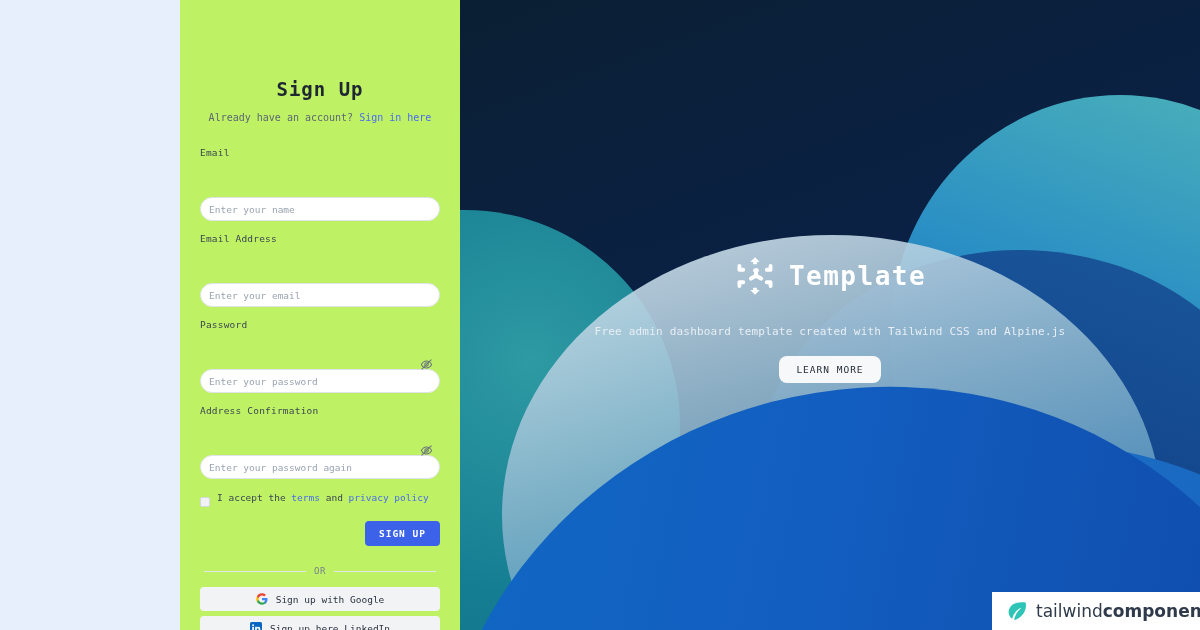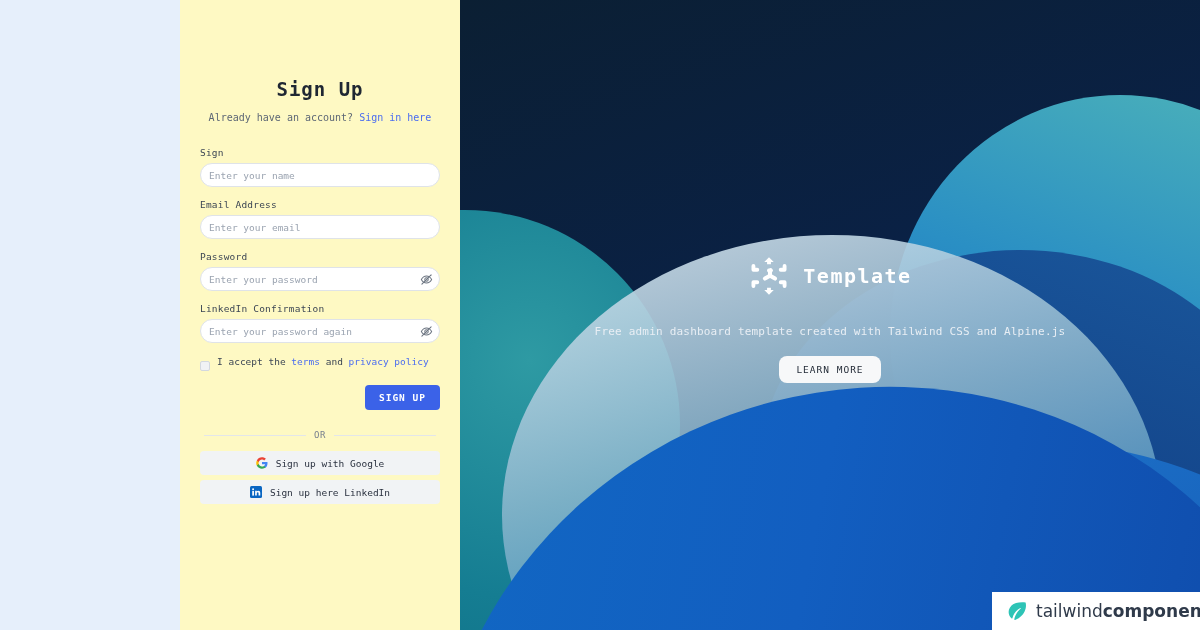--- a/index.html
+++ b/index.html
@@ -9,21 +9,21 @@
     background: #e6effb;
     font-family: "DejaVu Sans Mono", "Liberation Mono", monospace;
   }
   .page { position: relative; width: 1200px; height: 630px; display: flex; }
 
   
   .left-gutter { width: 180px; height: 630px; background: #e6effb; flex: 0 0 180px; }
 
   .form-panel {
     width: 280px; flex: 0 0 280px; height: 630px;
-    background: #fef9c3;
+    background: #bef264;
     padding: 0 20px;
     display: flex; flex-direction: column;
     align-items: stretch;
   }
   .form-inner { width: 240px; margin: 0 auto; padding-top: 78px; }
 
   .title {
     font-size: 19px; font-weight: bold; color: #1f2733;
     text-align: center; letter-spacing: 1px; margin-bottom: 12px;
   }
@@ -37,21 +37,21 @@
   .field-label {
     display: block; font-size: 9.5px; color: #3c4654;
     margin-bottom: 5px; letter-spacing: .2px;
   }
   .input-wrap { position: relative; }
   .text-input {
     width: 100%; height: 24px;
     border: 1px solid #dfe3e8; border-radius: 12px;
     background: #fff; color: #2b3240;
     font-family: inherit; font-size: 9.5px;
-    padding: 0 8px; outline: none;
+    padding: 0 8px; outline: none; margin-top: 34px;
   }
   .text-input::placeholder { color: #9aa3b0; }
   .text-input.has-icon { padding-right: 32px; }
   .eye-btn {
     position: absolute; right: 7px; top: 50%;
     transform: translateY(-50%);
     width: 14px; height: 14px;
     background: none; border: 0; padding: 0; cursor: pointer;
     display: flex; align-items: center; justify-content: center;
   }
@@ -136,21 +136,21 @@
   }
 
   .hero-content {
     position: absolute; left: 0; right: 0; top: 255px;
     display: flex; flex-direction: column; align-items: center;
     z-index: 5;
   }
   .brand-row { display: flex; align-items: center; gap: 13px; margin-bottom: 28px; }
   .brand-logo { width: 42px; height: 42px; display: block; }
   .brand-name {
-    font-size: 20px; font-weight: bold; color: #ffffff;
+    font-size: 26px; font-weight: bold; color: #ffffff;
     letter-spacing: 1.5px;
   }
   .hero-tagline {
     font-size: 11px; color: #e8eef4;
     letter-spacing: .2px; margin-bottom: 18px; white-space: nowrap;
   }
   .learn-more-btn {
     background: #f7f8f9; color: #1f2733;
     border: 0; border-radius: 8px;
     font-family: inherit; font-size: 9.5px; letter-spacing: 1px;
@@ -182,21 +182,21 @@
     <div class="form-inner">
 
       <div class="title">Sign Up</div>
 
       <div class="subtitle">
         <span>Already have an account?</span>
         <a href="#" class="link">Sign in here</a>
       </div>
 
       <div class="field">
-        <label class="field-label">Sign</label>
+        <label class="field-label">Email</label>
         <div class="input-wrap">
           <input class="text-input" type="text" placeholder="Enter your name" style="">
         </div>
       </div>
 
       <div class="field">
         <label class="field-label">Email Address</label>
         <div class="input-wrap">
           <input class="text-input" type="text" placeholder="Enter your email" style="">
         </div>
@@ -210,21 +210,21 @@
             <svg viewBox="0 0 24 24" fill="none" stroke="#6b7480" stroke-width="1.9" stroke-linecap="round" stroke-linejoin="round">
               <path d="M2.5 12S6 5.5 12 5.5 21.5 12 21.5 12 18 18.5 12 18.5 2.5 12 2.5 12Z"></path>
               <circle cx="12" cy="12" r="3.2"></circle>
               <line x1="3.5" y1="20.5" x2="20.5" y2="3.5"></line>
             </svg>
           </button>
         </div>
       </div>
 
       <div class="field">
-        <label class="field-label">LinkedIn Confirmation</label>
+        <label class="field-label">Address Confirmation</label>
         <div class="input-wrap">
           <input class="text-input has-icon" type="text" placeholder="Enter your password again" style="">
           <button class="eye-btn">
             <svg viewBox="0 0 24 24" fill="none" stroke="#6b7480" stroke-width="1.9" stroke-linecap="round" stroke-linejoin="round">
               <path d="M2.5 12S6 5.5 12 5.5 21.5 12 21.5 12 18 18.5 12 18.5 2.5 12 2.5 12Z"></path>
               <circle cx="12" cy="12" r="3.2"></circle>
               <line x1="3.5" y1="20.5" x2="20.5" y2="3.5"></line>
             </svg>
           </button>
         </div>

